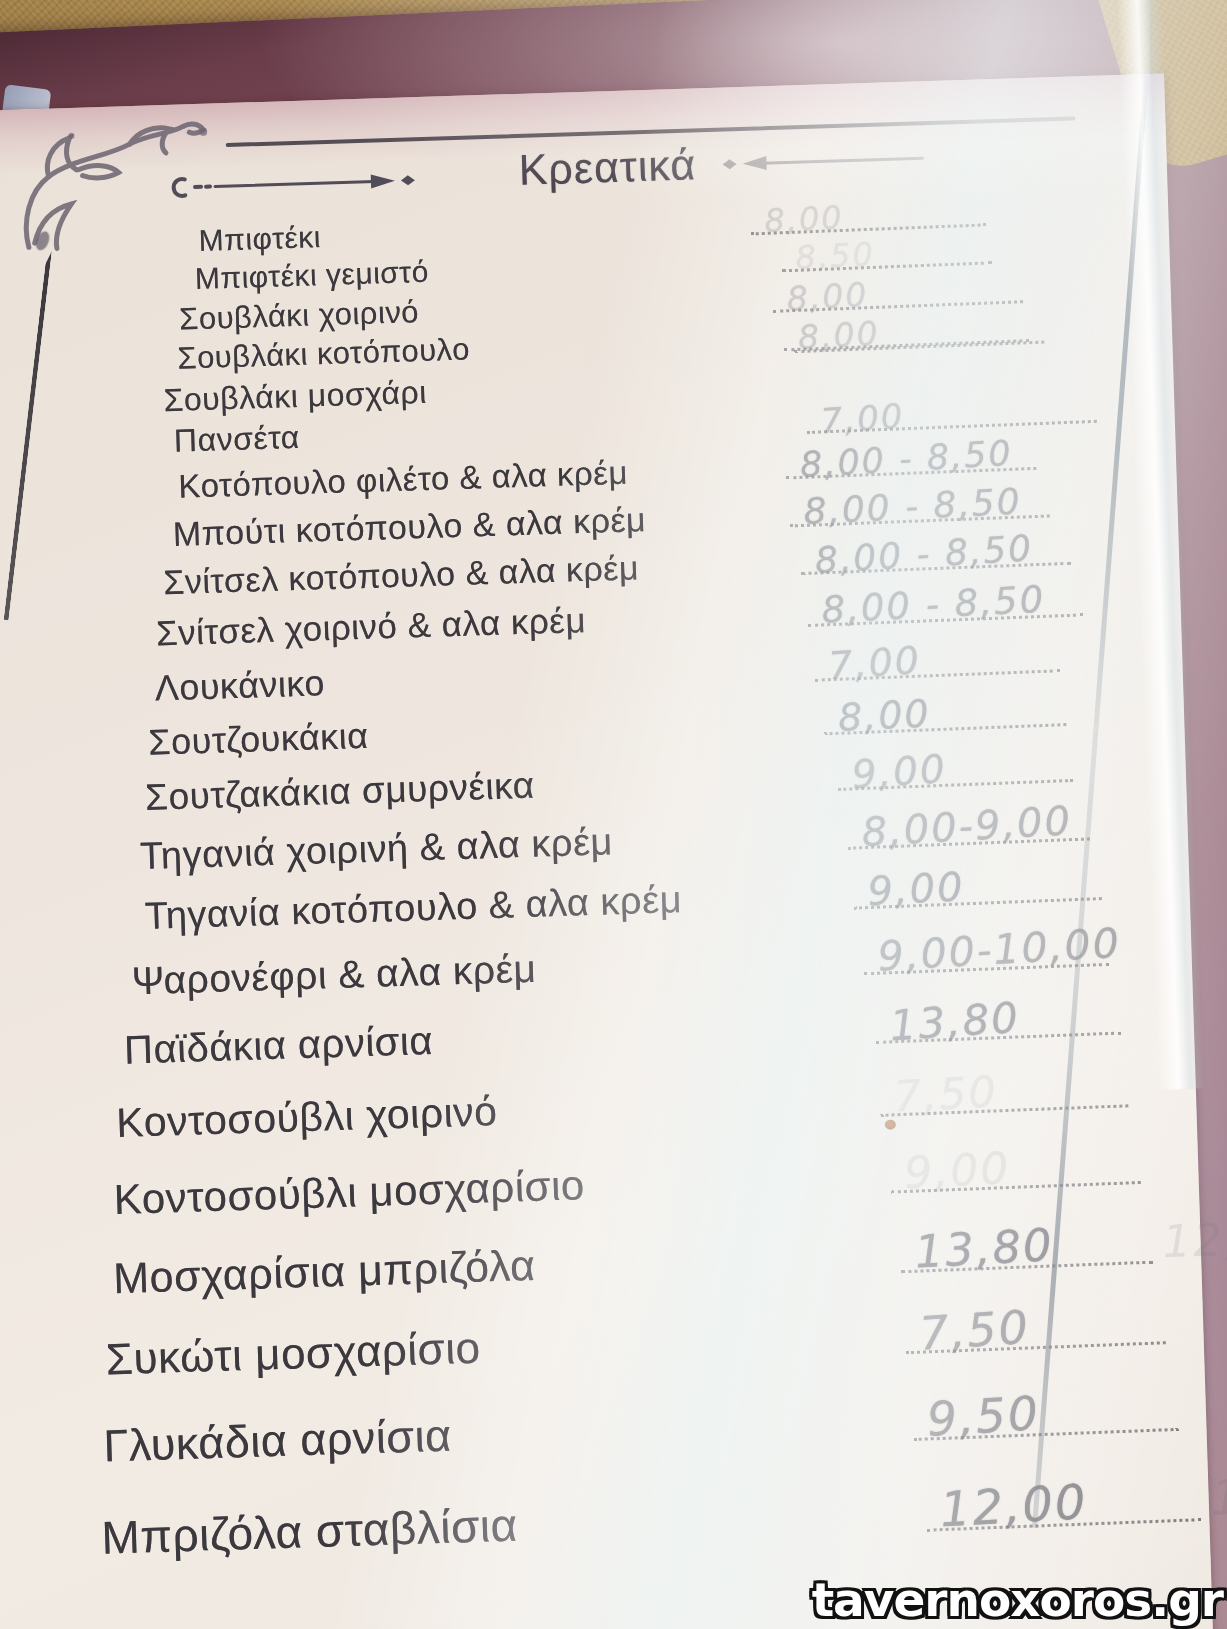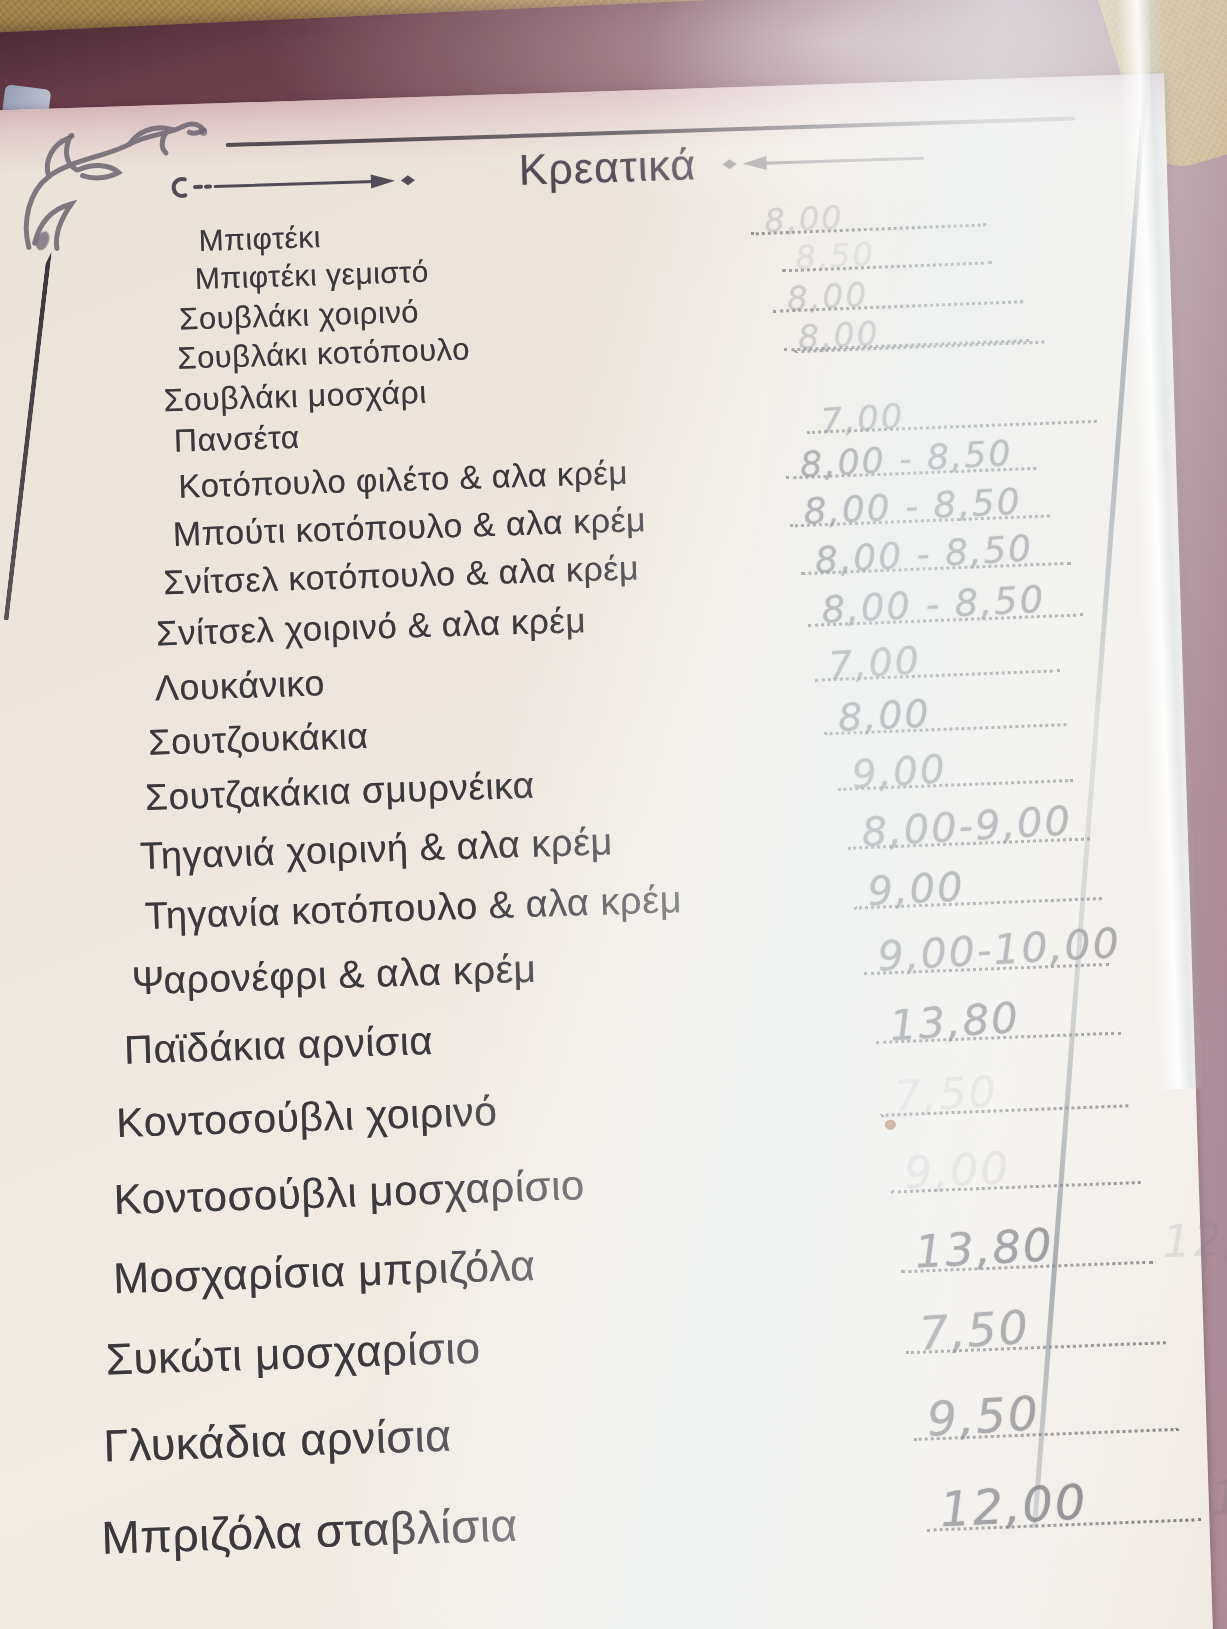--- a/index.html
+++ b/index.html
@@ -339,13 +339,14 @@
       </div>
 
     <div class="stain"></div>
   </div>
 
   <div class="stack-edge-line"></div>
   <div class="glare"></div>
   <div class="glare-top"></div>
   <div class="sleeve-streak"></div>
 
+  <div class="watermark">tavernoxoros.gr</div>
 </div>
 
 </body></html>

